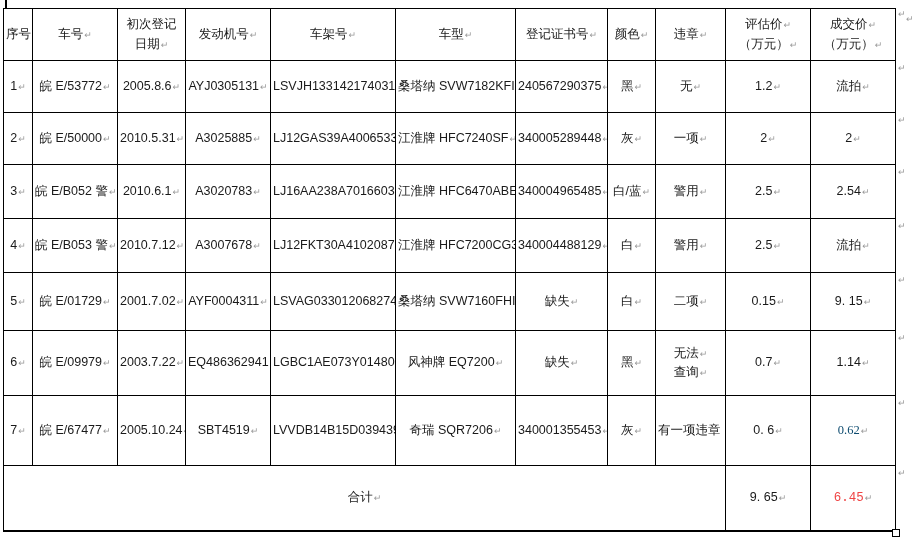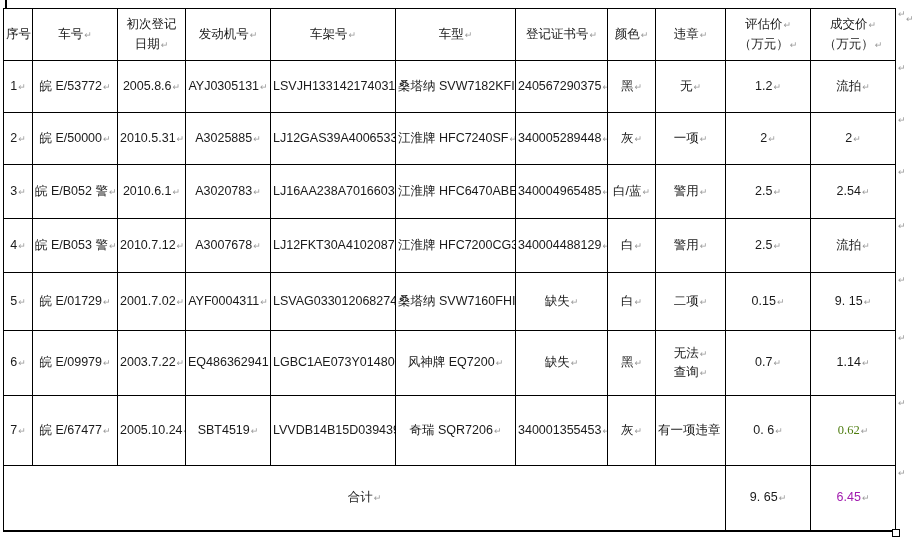--- a/index.html
+++ b/index.html
@@ -15,22 +15,22 @@
   table.doc td{
     border:1px solid #000;
     text-align:center;vertical-align:middle;
     padding:1px 2px;line-height:1.55;
     white-space:nowrap;overflow:hidden;
   }
   table.doc{border-bottom:2px solid #000;}
   td.wrap{white-space:normal;}
   td.total-label{text-align:right;padding-right:6px;}
   .mark{color:#9a9a9a;font-size:9px;margin-left:1px;vertical-align:baseline;}
-  .serif-blue{font-family:"Liberation Serif",serif;color:#4d7c0f;}
-  .serif-dark{font-family:Liberation Sans, sans-serif;color:#a21caf;}
+  .serif-blue{font-family:"Liberation Serif",serif;color:#0c4a6e;}
+  .serif-dark{font-family:Liberation Mono, monospace;color:#ef4444;}
   .edge-mark{position:absolute;color:#9a9a9a;font-size:9px;line-height:9px;}
   #caret-line{position:absolute;left:5px;top:0;width:2px;height:9px;background:#000;}
   #end-square{position:absolute;left:892px;top:529px;width:6px;height:6px;border:1px solid #000;background:#fff;}
 </style>
 </head>
 <body>
 
 <div id="canvas">
   <div id="caret-line"></div>
 

